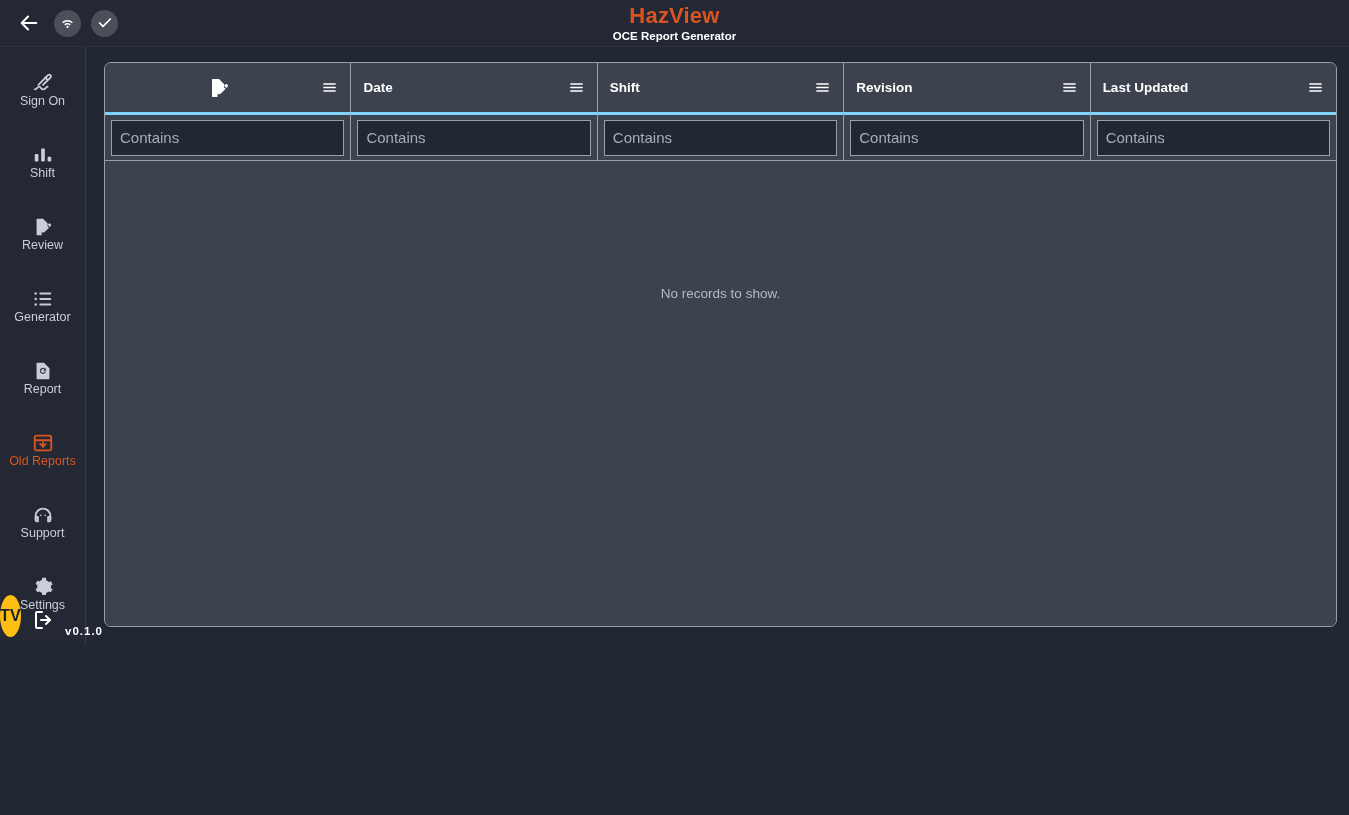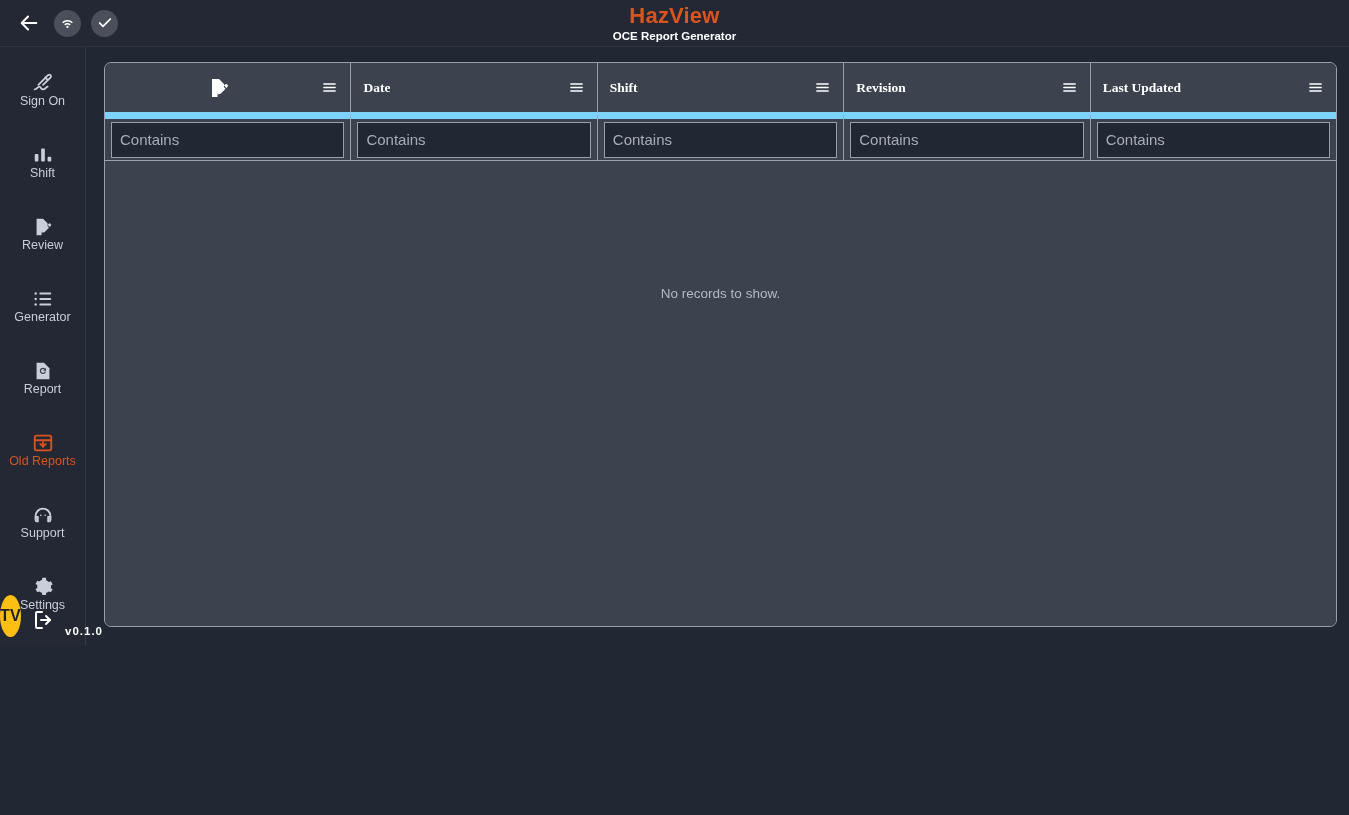--- a/index.html
+++ b/index.html
@@ -90,21 +90,21 @@
     display:flex;
   }
   .grid {
     flex:1;
     background:#3c434f;
     border:1px solid #9aa0ab;
     border-radius:7px;
     display:flex; flex-direction:column;
     overflow:hidden;
   }
-  .grid-header-row { display:flex; height:49px; min-height:49px; background:#3c434f;font-family:Liberation Serif, serif; }
+  .grid-header-row { display:flex; height:49px; min-height:49px; background:#3c434f; }
   .hcell {
     flex:1; min-width:0;
     display:flex; align-items:center;
     padding:0 12px;
     border-right:1px solid #9aa0ab;
     position:relative;
   }
   .hcell:last-child { border-right:none; }
   .hcell-label {
     color:#ffffff; font-size:13.5px; font-weight:bold;
@@ -112,21 +112,21 @@
   }
   .hcell-centericon { flex:1; display:flex; align-items:center; justify-content:center; }
   .menu-icon { margin-left:auto; width:17px; height:17px; cursor:pointer; display:flex; align-items:center; justify-content:center; }
 
   .grid-filter-row { display:flex; height:48px; min-height:48px; background:#3c434f; }
   .fcell {
     flex:1; min-width:0;
     display:flex; align-items:center;
     padding:2px 6px;
     border-right:1px solid #9aa0ab;
-    border-top:7px solid #7dd3fc;
+    border-top:3px solid #7dd3fc;
   }
   .fcell:last-child { border-right:none; }
   .filter-input {
     width:100%; height:36px;
     background:#222833;
     border:1px solid #9aa0ab;
     color:#e6e9ee;
     font-family:"Liberation Sans", sans-serif;
     font-size:15px;
     padding:0 8px;

